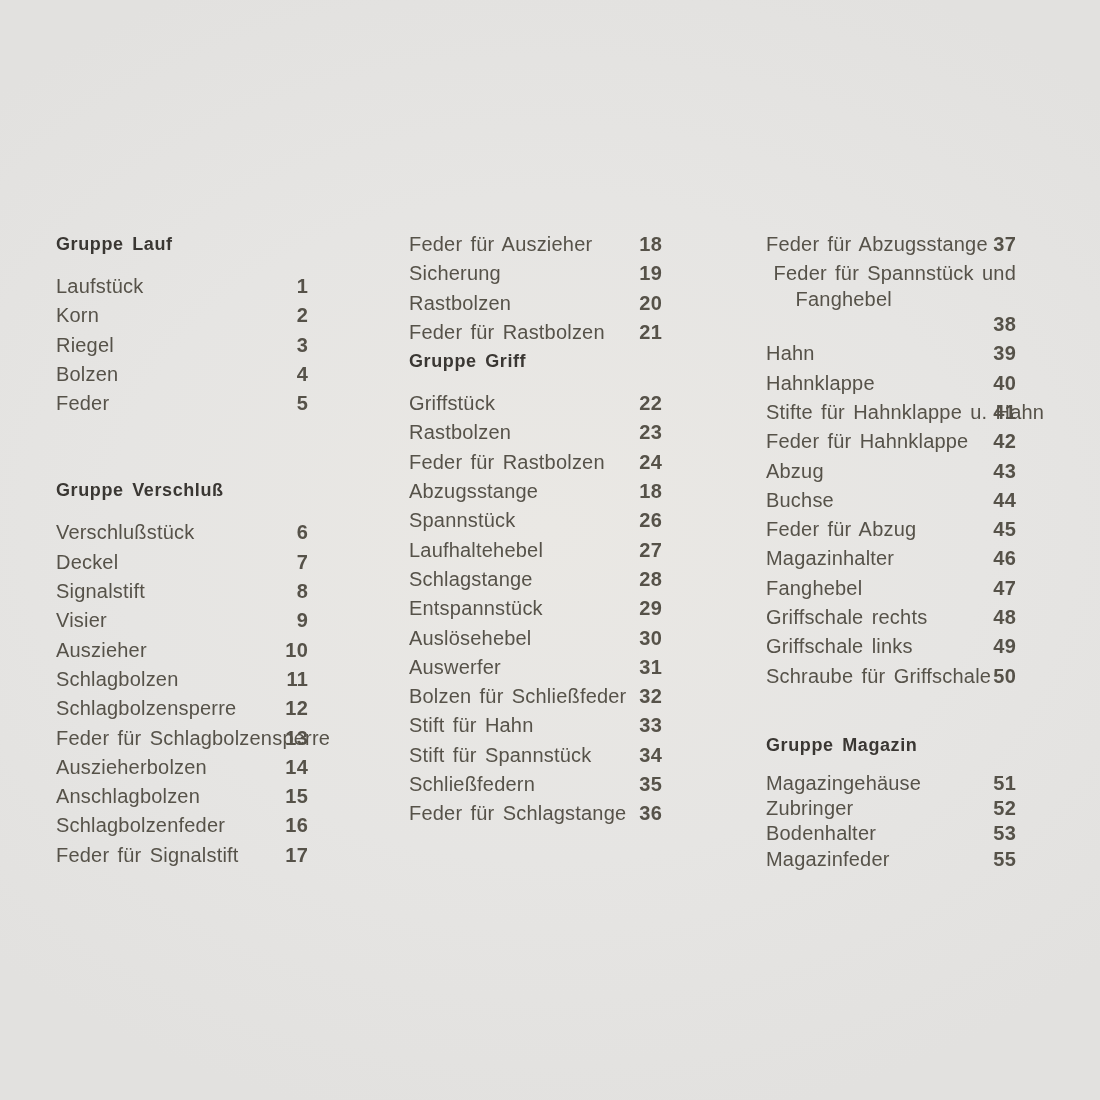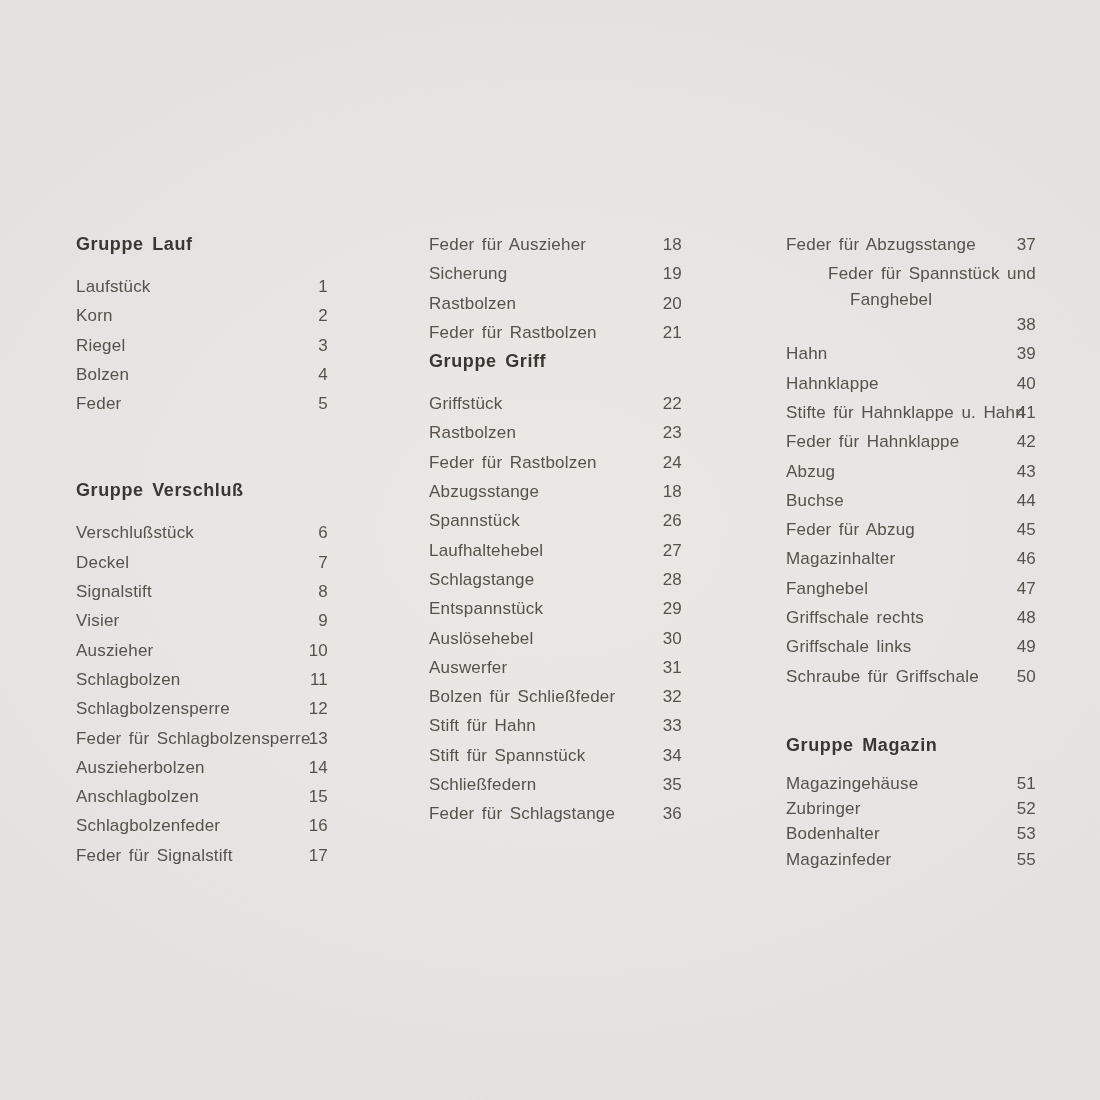--- a/index.html
+++ b/index.html
@@ -11,21 +11,21 @@
     overflow: hidden;
   }
   .page {
     position: absolute;
     inset: 0;
     background: radial-gradient(ellipse 72% 55% at 50% 48%,
                 #eae8e4 0%, #e6e5e3 55%, #e2e1df 100%);
   }
   .columns {
     position: absolute;
-    left: 76px;
+    left: 56px;
     top: 230px;
     display: flex;
   }
   .column { flex: none; width: 252px; }
   .column + .column { margin-left: 101px; }
   .column:nth-child(2) { width: 253px; }
   .column:nth-child(3) { margin-left: 104px; width: 250px; }
 
   .heading {
     font-weight: bold;
@@ -33,29 +33,29 @@
     line-height: 29px;
     color: #3a3733;
     letter-spacing: 0.6px;
     word-spacing: 3px;
     margin-bottom: 13px;
     white-space: nowrap;
   }
   .row {
     display: flex;
     justify-content: space-between;
-    font-size: 17px;
+    font-size: 20px;
     line-height: 29.3px;
     color: #565249;
     letter-spacing: 0.2px;
     word-spacing: 2.5px;
     white-space: nowrap;
   }
   .labels { flex: 1 1 auto; min-width: 0; }
-  .num { flex: 0 0 auto; text-align: center; padding-left: 6px; }
+  .num { flex: 0 0 auto; text-align: center; padding-left: 6px; font-weight: bold; }
 
   .row.two-line { align-items: flex-end; flex-direction: column; }
   .row.two-line .label { line-height: 29.3px; }
   .row.two-line .label-cont { line-height: 21.5px; padding-left: 22px; }
 
   .column:nth-child(1) .section + .section { margin-top: 58px; }
   .column:nth-child(2) .section + .section { }
   .column:nth-child(3) .section + .section { margin-top: 40px; }
   .section.compact .heading { margin-bottom: 11px; }
   .section.compact .row { line-height: 25.2px; }

